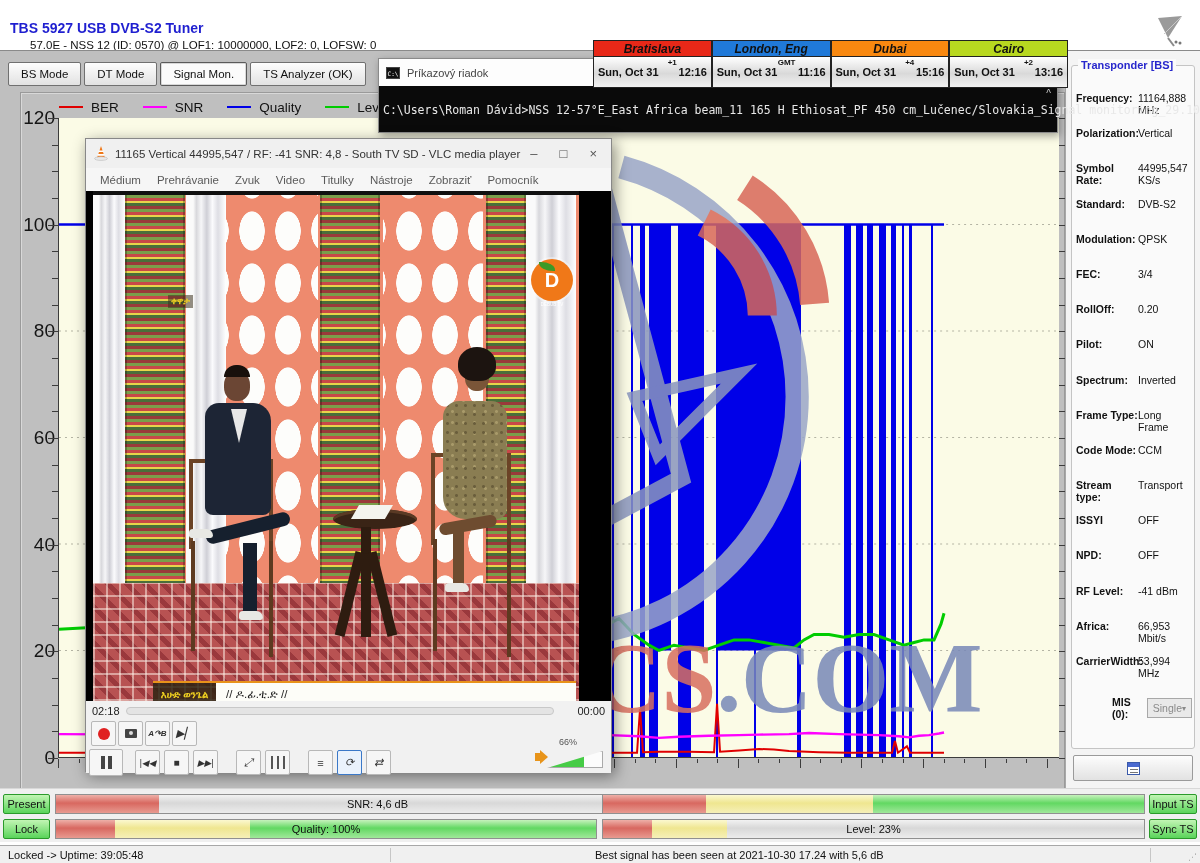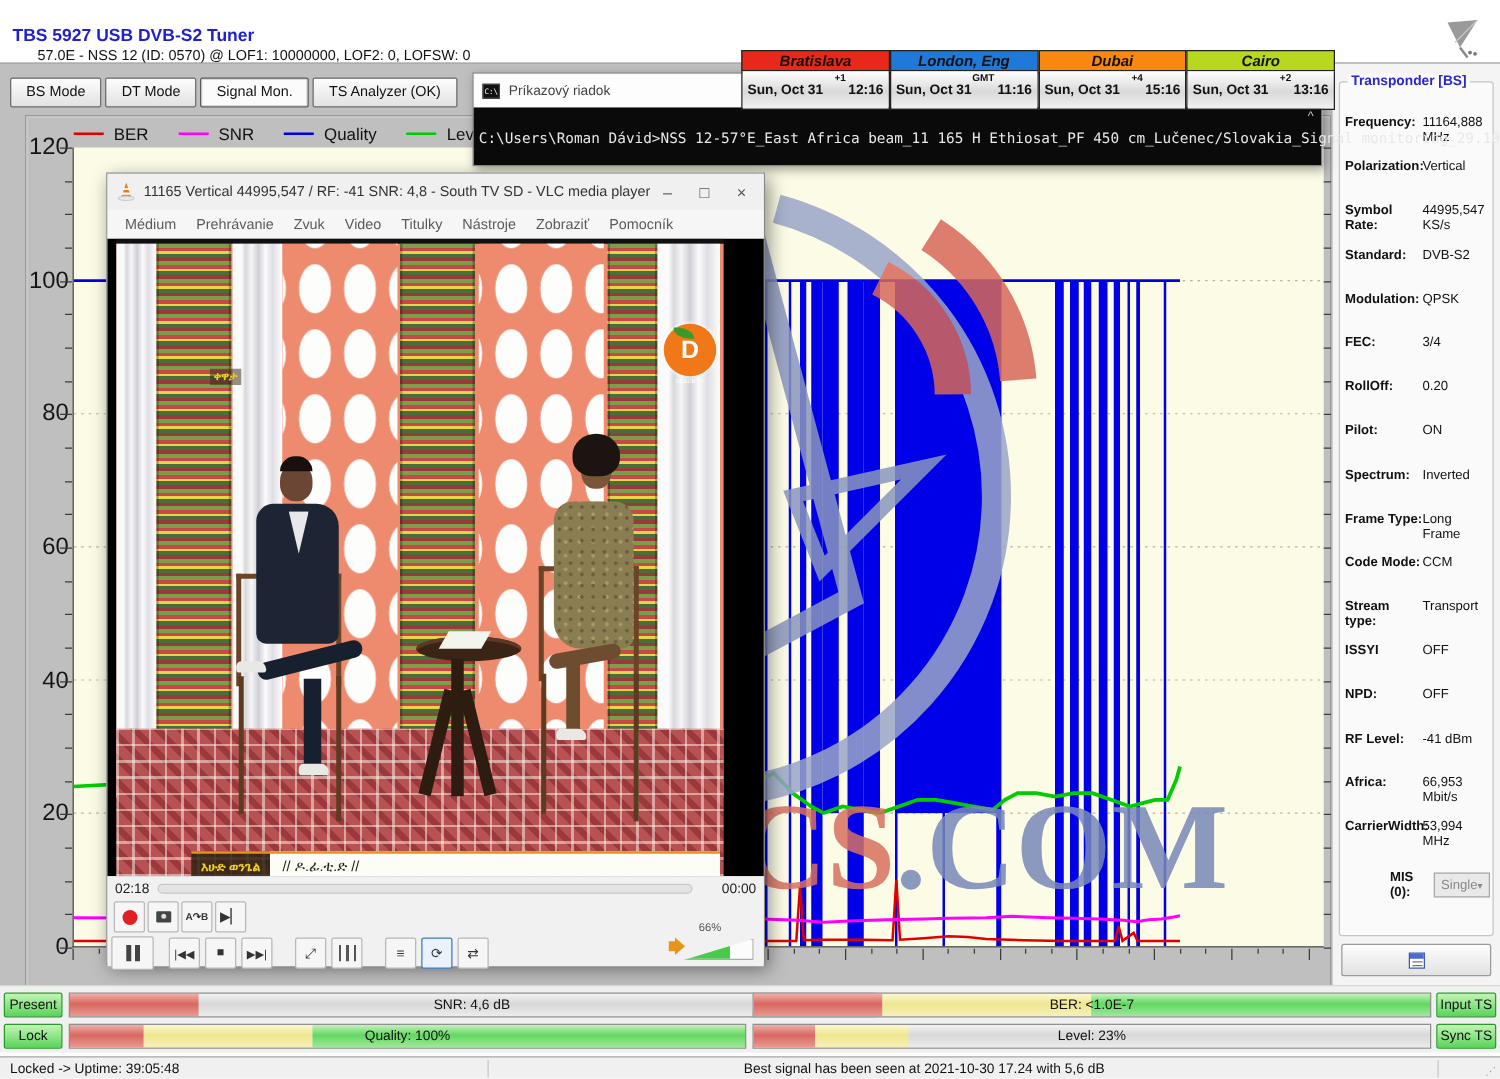--- a/index.html
+++ b/index.html
@@ -138,21 +138,21 @@
   .banner-white { position:absolute; left:123px; top:490px; width:360px; height:25px; background:#fdfdf8;
     border-top:2px solid #e8921a; border-bottom:1px solid #e8c06a; color:#222; font-size:11.5px;
     display:flex; align-items:center; padding-left:10px; }
 
   .vlc-controls { position:absolute; left:0; top:562px; width:100%; height:72px; background:#f1f1f1; }
   .vlc-time-l { position:absolute; left:6px; top:4px; font-size:11px; color:#222; }
   .vlc-time-r { position:absolute; right:6px; top:4px; font-size:11px; color:#222; }
   .vlc-slider { position:absolute; left:40px; top:6px; width:428px; height:8px; background:#e4e4e4; border:1px solid #c8c8c8; border-radius:4px; }
   .adv-row { position:absolute; left:5px; top:20px; display:flex; gap:2px; }
   .sbtn { width:25px; height:25px; background:#f6f6f6; border:1px solid #b8b8b8; border-radius:2px;
-    display:flex; align-items:center; justify-content:center; font-size:11px; color:#333; }
+    display:flex; align-items:center; justify-content:center; font-size:11px; color:#333;font-style:italic; }
   .main-row { position:absolute; left:3px; top:48px; display:flex; gap:4px; align-items:center; }
   .bigbtn { width:34px; height:27px; }
   .rec-dot { width:12px; height:12px; border-radius:50%; background:#e02020; }
   .cam-ico { width:12px; height:9px; background:#444; border-radius:1px; position:relative; }
   .cam-ico:after { content:""; position:absolute; left:4px; top:2px; width:4px; height:4px; border-radius:50%; background:#ddd; }
   .pause-ico { display:flex; gap:3px; } .pause-ico i { width:4px; height:13px; background:#444; }
   .eq-ico { width:14px; height:13px; background:repeating-linear-gradient(90deg,#555 0 2px,transparent 2px 6px); }
   .loop-sel { border:1px solid #3a78c8; background:#eaf2fc; }
   .vol-wedge { position:absolute; right:8px; top:50px; width:56px; height:17px;
     clip-path:polygon(0 100%, 100% 0, 100% 100%); background:linear-gradient(90deg,#46cc46 0 66%,#fcfcfc 66%); border:1px solid #aaa; }
@@ -645,21 +645,20 @@
       <div class="sig-btn" style="left: 3px; top: 5px; width: 47px;">Present</div>
       <div class="sig-bar" style="left: 55px; top: 5px; width: 645px;">
         <div class="seg seg-red" style="width: 16%;"></div>
         <div class="seg seg-gray" style="width: 84%;"></div>
         <div class="lbl">SNR: 4,6 dB</div>
       </div>
       <div class="sig-bar" style="left: 602px; top: 5px; width: 543px;">
         <div class="seg seg-red" style="width: 19%;"></div>
         <div class="seg seg-yellow" style="width: 31%;"></div>
         <div class="seg seg-green" style="width: 50%;"></div>
-        <div class="lbl">BER: &lt;1.0E-7</div>
       </div>
       <div class="sig-btn" style="left: 1149px; top: 5px; width: 48px;">Input TS</div>
       <div class="sig-btn" style="left: 3px; top: 30px; width: 47px;">Lock</div>
       <div class="sig-bar" style="left: 55px; top: 30px; width: 542px;">
         <div class="seg seg-red" style="width: 11%;"></div>
         <div class="seg seg-yellow" style="width: 25%;"></div>
         <div class="seg seg-green" style="width: 64%;"></div>
         <div class="lbl">Quality: 100%</div>
       </div>
       <div class="sig-bar" style="left: 602px; top: 30px; width: 543px;">

